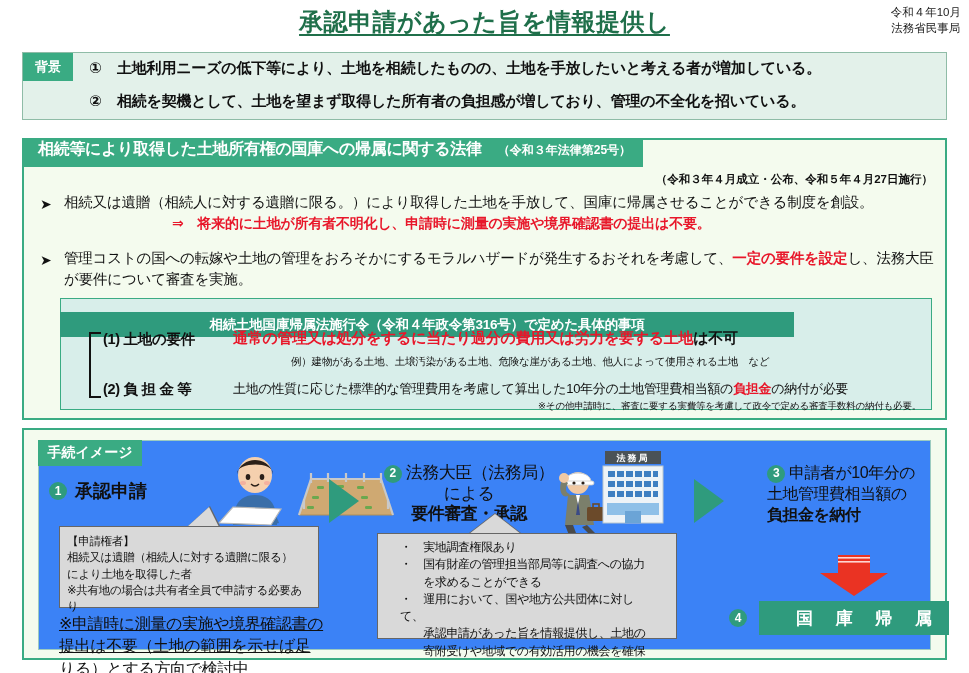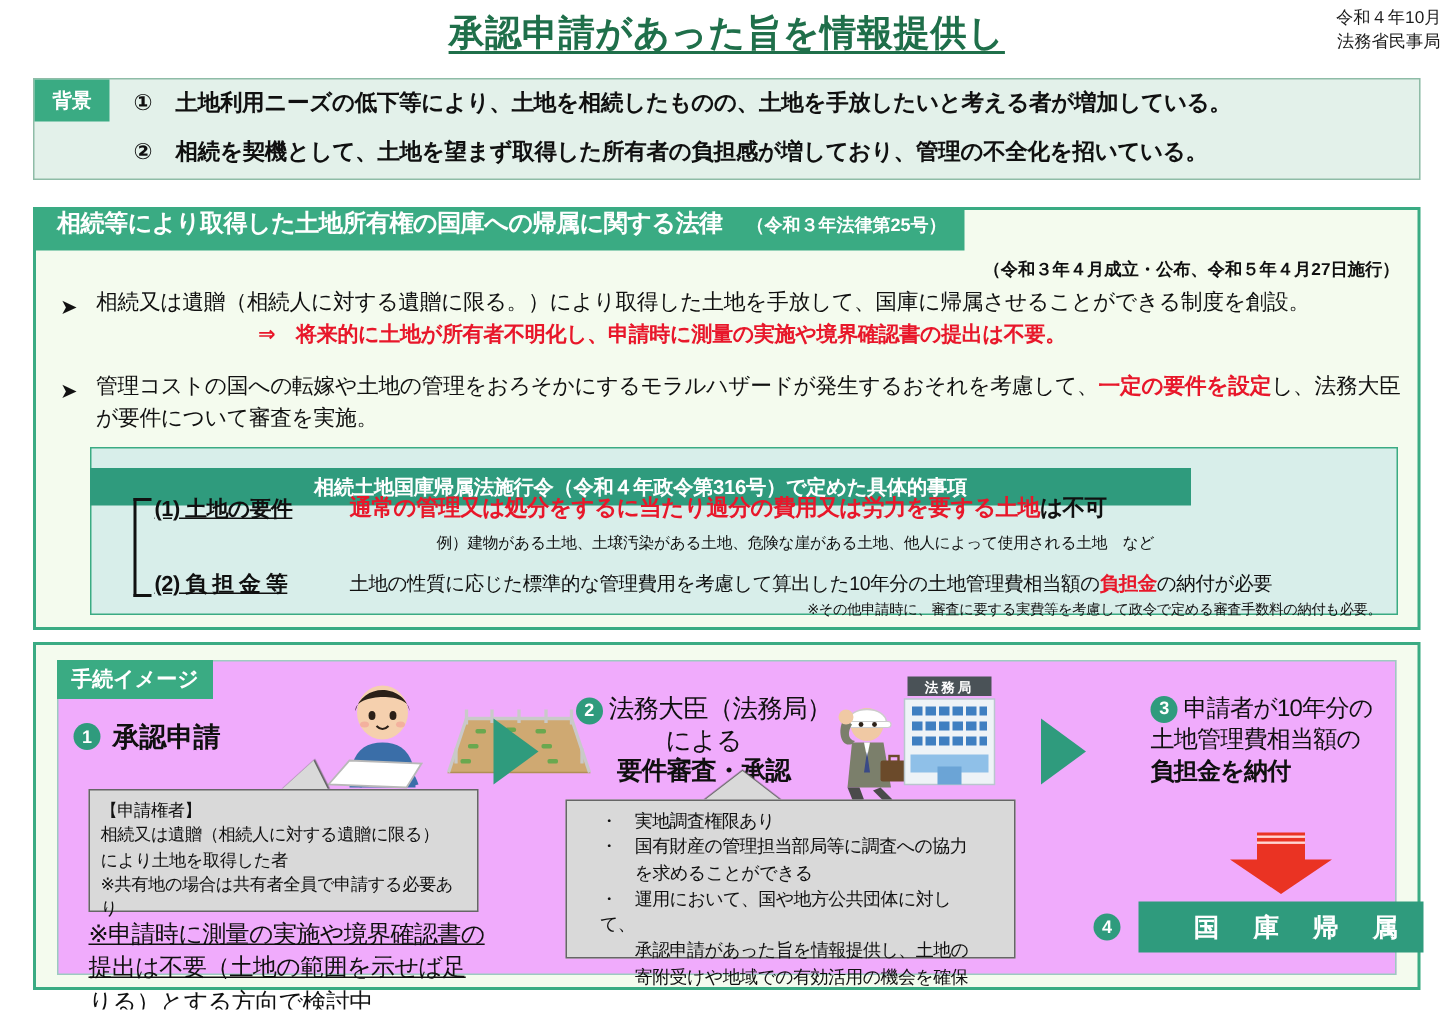--- a/index.html
+++ b/index.html
@@ -108,21 +108,20 @@
   }
   .req-bracket {
     position: absolute; left: 28px; top: 33px;
     width: 12px; height: 66px;
     border: 2px solid #111;
     border-right: none;
   }
   .req-label {
     position: absolute; font-size: 14.5px; font-weight: bold; color: #101010;
     letter-spacing: -0.3px;
-    text-decoration: underline;
   }
   .req1-label { left: 42px; top: 31px; }
   .req2-label { left: 42px; top: 81px; }
   .req1-text {
     position: absolute; left: 172px; top: 30px;
     font-size: 15px; font-weight: bold; color: #e8172a; letter-spacing: -0.3px;
   }
   .req1-text .blk { color: #101010; }
   .req1-eg {
     position: absolute; left: 230px; top: 56px;
@@ -140,21 +139,21 @@
   
   .proc-outer {
     position: absolute; left: 22px; top: 428px;
     width: 925px; height: 232px;
     background: #f4fbee;
     border: 2px solid #3aab83;
   }
   .proc-inner {
     position: absolute; left: 14px; top: 10px;
     width: 893px; height: 210px;
-    background: #f0abfc;
+    background: #3b82f6;
     border: 1px solid #9ccbc0;
   }
   .proc-badge {
     position: absolute; left: -1px; top: -1px;
     width: 104px; height: 26px;
     background: #3aab83; color: #fff;
     font-size: 14px; font-weight: bold;
     display: flex; align-items: center; justify-content: center;
   }
 

